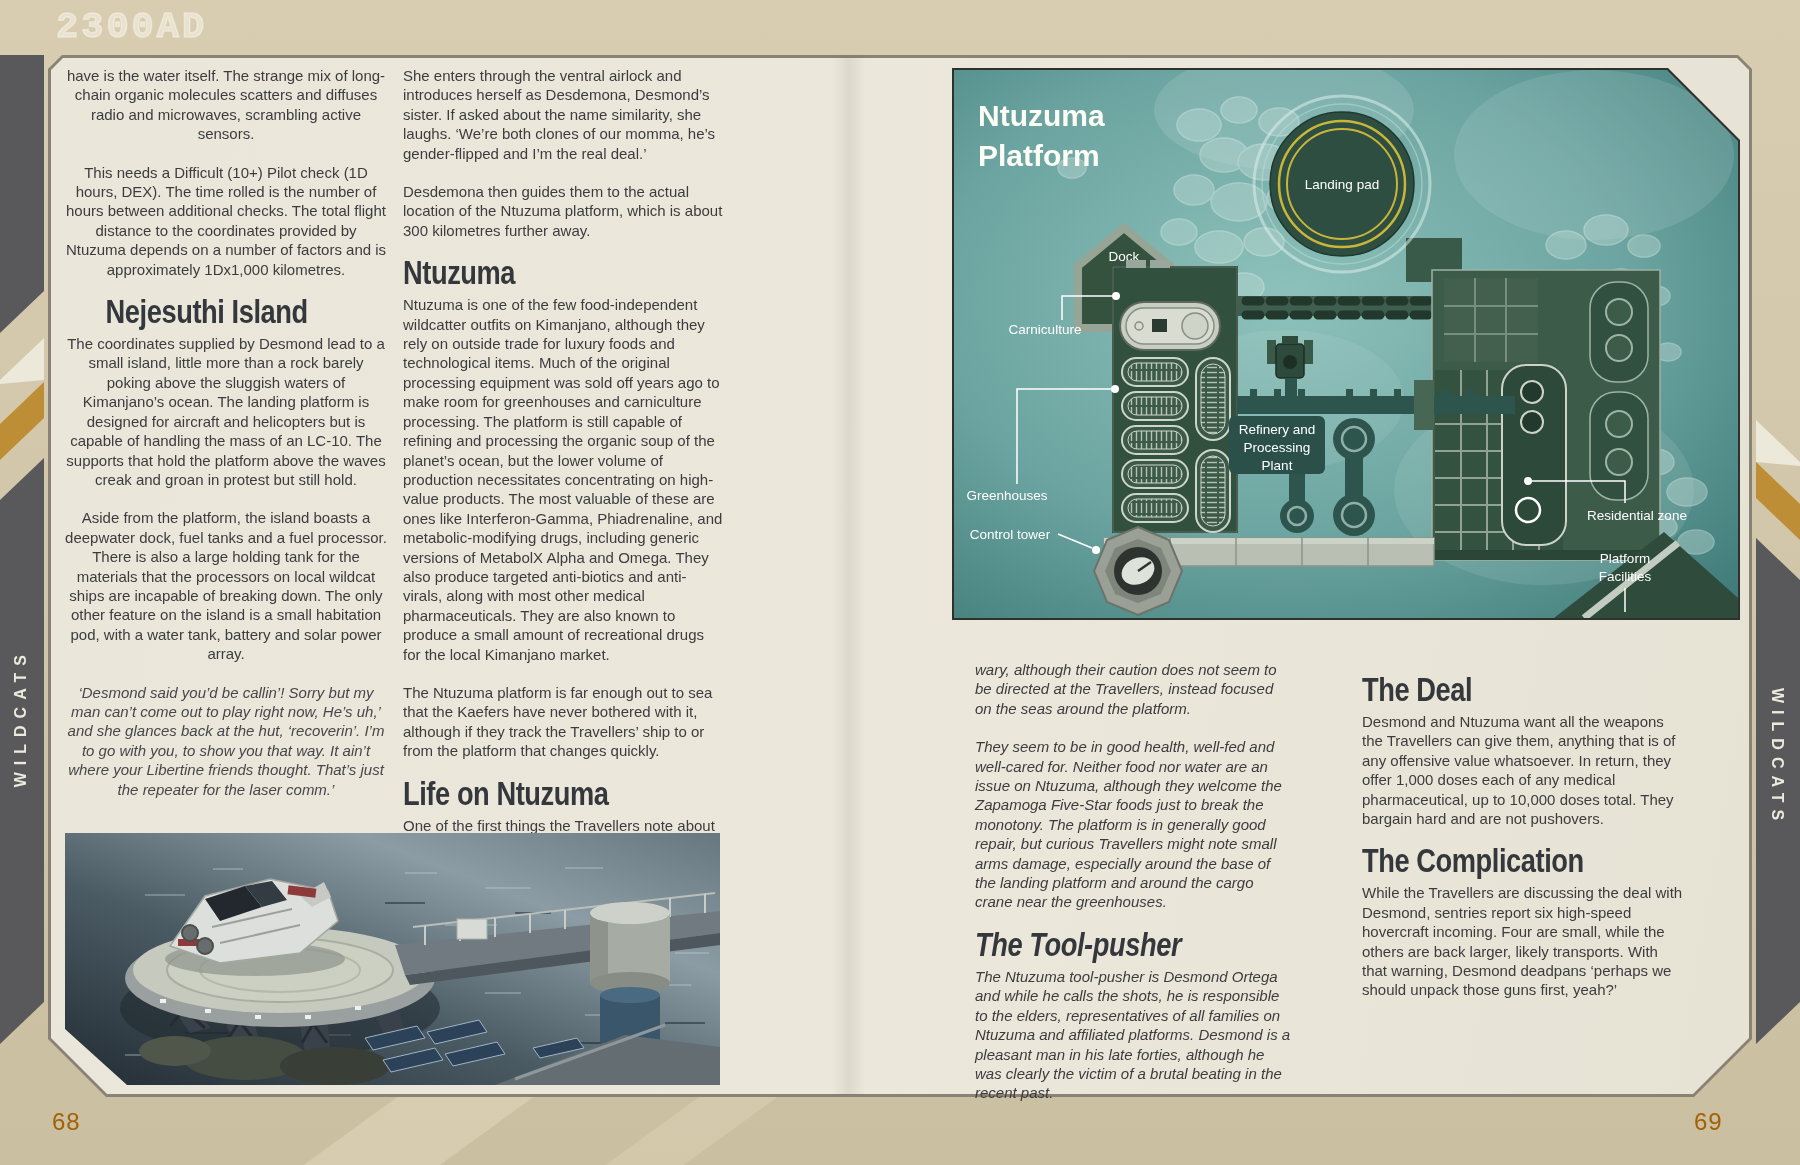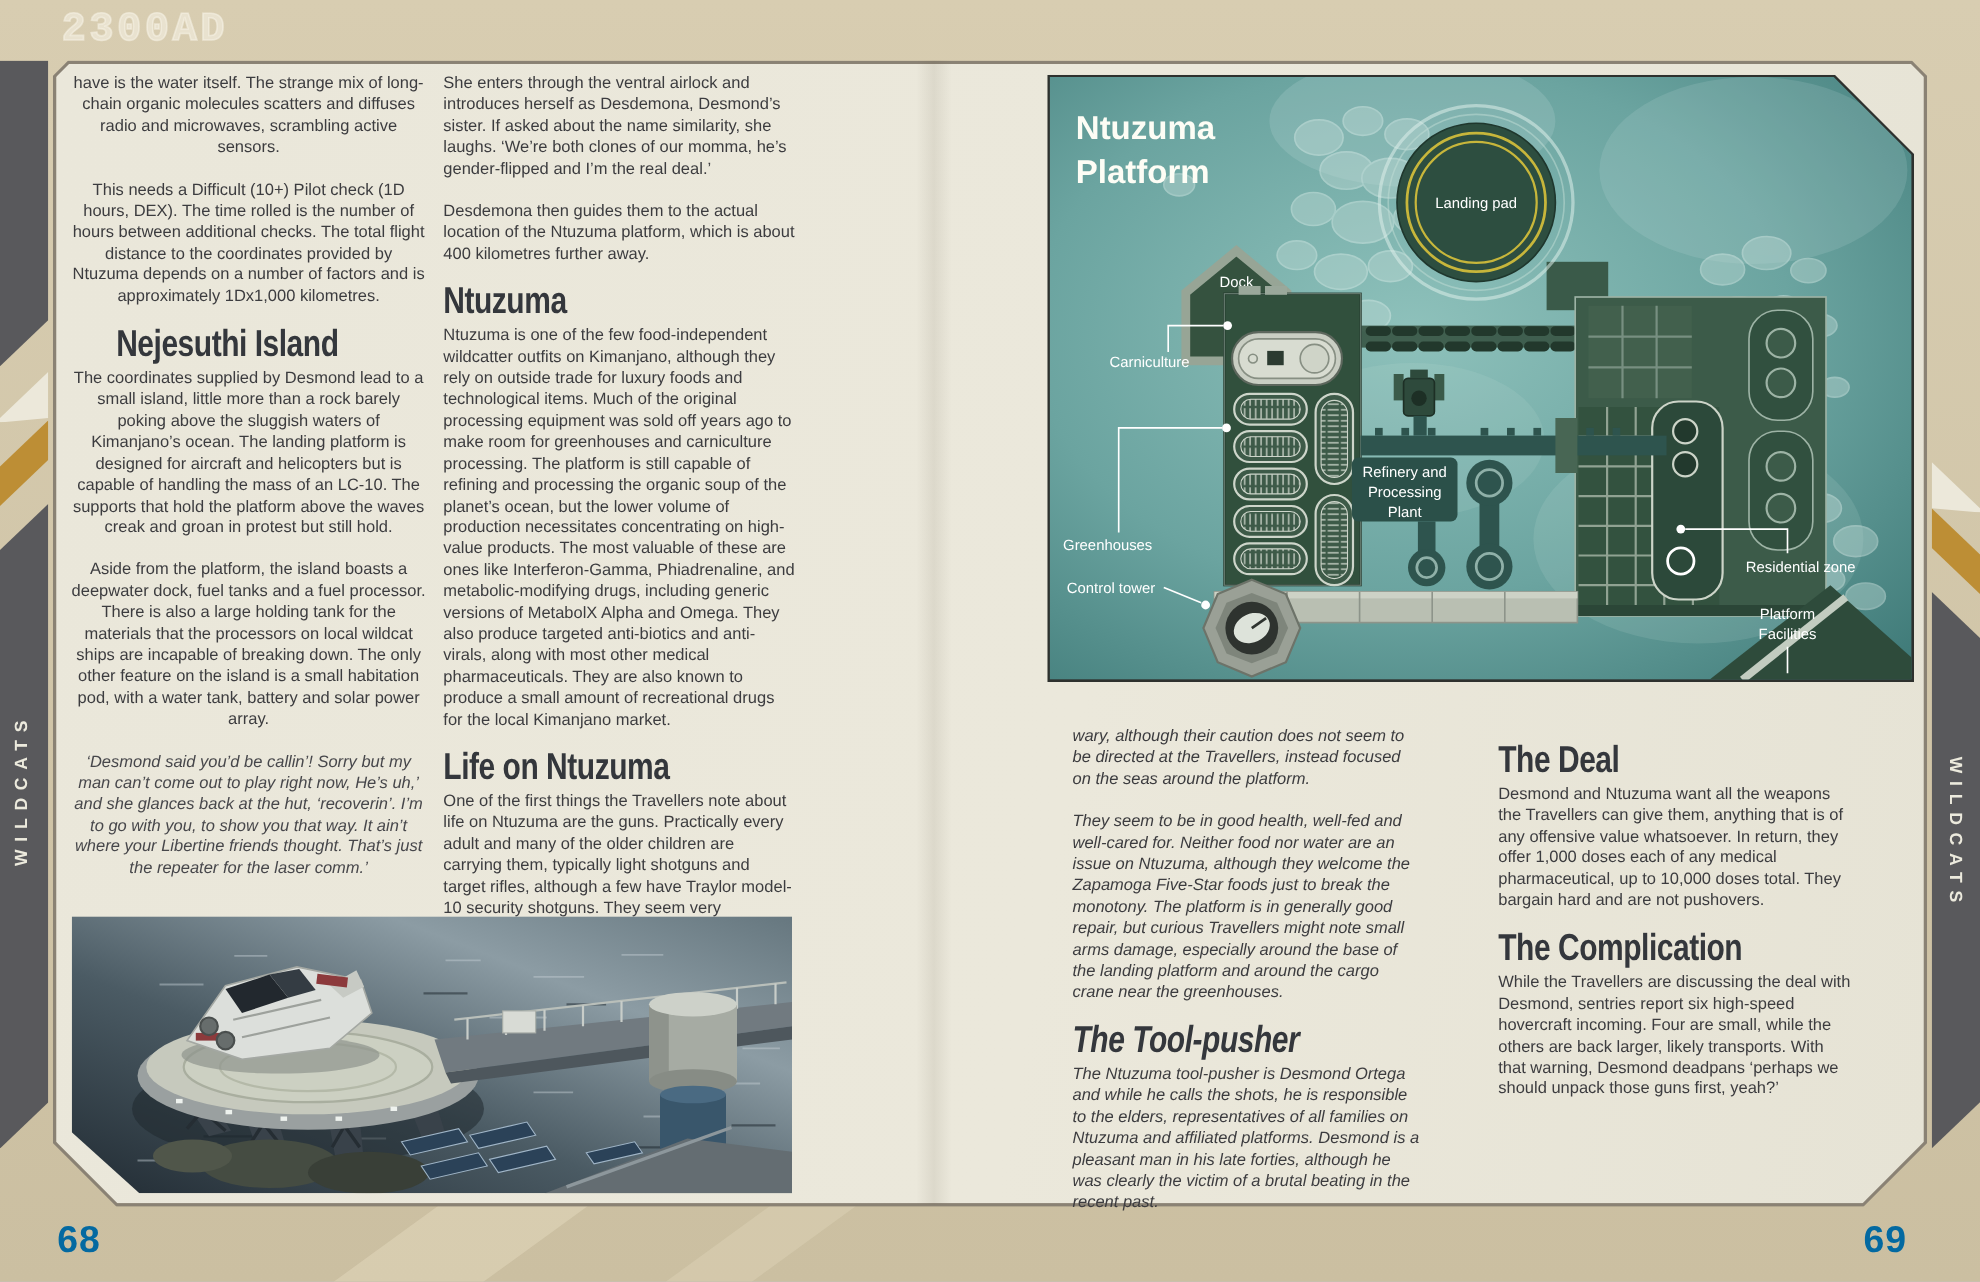--- a/index.html
+++ b/index.html
@@ -7,21 +7,21 @@
        background:linear-gradient(#d8cdb1,#cbbfa1);
        font-family:"Liberation Sans",sans-serif;position:relative;}
   .canvas{position:absolute;inset:0;}
 
   
   .logo{position:absolute;left:56px;top:6px;font-weight:bold;font-size:37px;
         letter-spacing:3px;color:rgba(244,239,226,.62);
         -webkit-text-stroke:1.5px rgba(248,244,232,.55);
         font-family:Liberation Mono, monospace;}
   .stripe{position:absolute;background:#e2d7bc;opacity:.55;transform:rotate(-36deg);}
-  .pagenum{position:absolute;font-weight:bold;font-size:34px;color:#0369a1;letter-spacing:1px;}
+  .pagenum{position:absolute;font-weight:normal;font-size:24px;color:#a16207;letter-spacing:1px;}
   .bar{position:absolute;width:44px;background:#59595c;}
   .chev{position:absolute;width:44px;height:46px;}
   .wtext{position:absolute;color:#eceadd;font-weight:bold;font-size:16px;
          letter-spacing:7px;white-space:nowrap;}
   .wleft{writing-mode:vertical-rl;transform:rotate(180deg);}
   .wright{writing-mode:vertical-rl;}
 
   
   .sheet-border{position:absolute;left:48px;top:55px;width:1704px;height:1042px;
     background:#8a8274;
@@ -87,23 +87,24 @@
     <p>have is the water itself. The strange mix of long-chain organic molecules scatters and diffuses radio and microwaves, scrambling active sensors.</p>
     <p>This needs a Difficult (10+) Pilot check (1D hours, DEX). The time rolled is the number of hours between additional checks. The total flight distance to the coordinates provided by Ntuzuma depends on a number of factors and is approximately 1Dx1,000 kilometres.</p>
     <h2>Nejesuthi Island</h2>
     <p>The coordinates supplied by Desmond lead to a small island, little more than a rock barely poking above the sluggish waters of Kimanjano’s ocean. The landing platform is designed for aircraft and helicopters but is capable of handling the mass of an LC-10. The supports that hold the platform above the waves creak and groan in protest but still hold.</p>
     <p>Aside from the platform, the island boasts a deepwater dock, fuel tanks and a fuel processor. There is also a large holding tank for the materials that the processors on local wildcat ships are incapable of breaking down. The only other feature on the island is a small habitation pod, with a water tank, battery and solar power array.</p>
     <p class="quote">‘Desmond said you’d be callin’! Sorry but my man can’t come out to play right now, He’s uh,’ and she glances back at the hut, ‘recoverin’. I’m to go with you, to show you that way. It ain’t where your Libertine friends thought. That’s just the repeater for the laser comm.’</p>
   </div>
 
   <div class="col" style="left:403px;top:66px;width:320px;">
     <p>She enters through the ventral airlock and introduces herself as Desdemona, Desmond’s sister. If asked about the name similarity, she laughs. ‘We’re both clones of our momma, he’s gender-flipped and I’m the real deal.’</p>
-    <p>Desdemona then guides them to the actual location of the Ntuzuma platform, which is about 400 kilometres further away.</p>
+    <p>Desdemona then guides them to the actual location of the Ntuzuma platform, which is about 300 kilometres further away.</p>
     <h2>Ntuzuma</h2>
     <p>Ntuzuma is one of the few food-independent wildcatter outfits on Kimanjano, although they rely on outside trade for luxury foods and technological items. Much of the original processing equipment was sold off years ago to make room for greenhouses and carniculture processing. The platform is still capable of refining and processing the organic soup of the planet’s ocean, but the lower volume of production necessitates concentrating on high-value products. The most valuable of these are ones like Interferon-Gamma, Phiadrenaline, and metabolic-modifying drugs, including generic versions of MetabolX Alpha and Omega. They also produce targeted anti-biotics and anti-virals, along with most other medical pharmaceuticals. They are also known to produce a small amount of recreational drugs for the local Kimanjano market.</p>
+    <p>The Ntuzuma platform is far enough out to sea that the Kaefers have never bothered with it, although if they track the Travellers’ ship to or from the platform that changes quickly.</p>
     <h2>Life on Ntuzuma</h2>
     <p>One of the first things the Travellers note about life on Ntuzuma are the guns. Practically every adult and many of the older children are carrying them, typically light shotguns and target rifles, although a few have Traylor model-10 security shotguns. They seem very</p>
   </div>
 
   <div class="photo">
     <svg width="655" height="252" viewBox="0 0 655 252">
       <defs>
         <linearGradient id="sea" x1="0" y1="1" x2="1" y2="0">
           <stop offset="0" stop-color="#222c34"></stop>
             <stop offset=".4" stop-color="#4b5b64"></stop>

